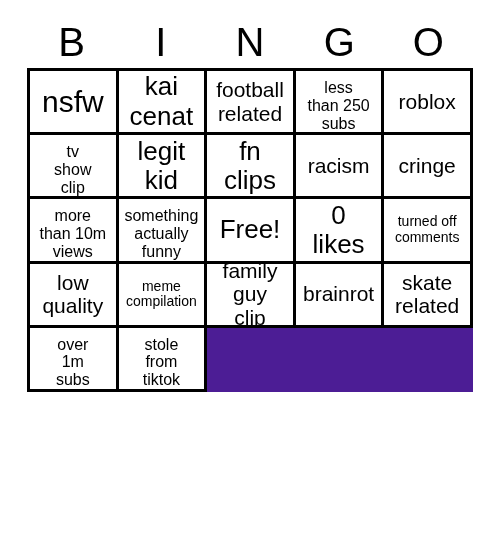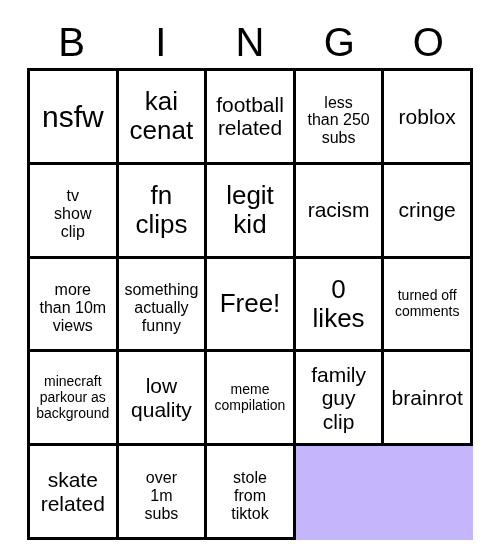--- a/index.html
+++ b/index.html
@@ -43,28 +43,28 @@
     color: #000000;
     user-select: none;
   }
 
   
   #bingo-grid {
     position: absolute;
     left: 27px;
     top: 68px;
     width: 446px;
-    height: 472px;
+    height: 324px;
     box-sizing: border-box;
     display: grid;
     grid-template-columns: repeat(5, 1fr);
     grid-template-rows: repeat(5, 1fr);
     border-top: 3px solid #000000;
     border-left: 3px solid #000000;
-    background: #c4b5fd;
+    background: #4c1d95;
     gap: 0;
   }
 
   .bingo-cell {
     position: relative;
     box-sizing: border-box;
     background: #ffffff;
     border-right: 3px solid #000000;
     border-bottom: 3px solid #000000;
     display: flex;
@@ -123,26 +123,26 @@
       </div>
       <div class="bingo-cell size-md">
         <span class="cell-text">roblox</span>
       </div>
       <div class="bingo-cell size-sm">
         <span class="cell-text">tv
 show
 clip</span>
       </div>
       <div class="bingo-cell size-lg">
+        <span class="cell-text">legit
+kid</span>
+      </div>
+      <div class="bingo-cell size-lg">
         <span class="cell-text">fn
 clips</span>
-      </div>
-      <div class="bingo-cell size-lg">
-        <span class="cell-text">legit
-kid</span>
       </div>
       <div class="bingo-cell size-md">
         <span class="cell-text">racism</span>
       </div>
       <div class="bingo-cell size-md">
         <span class="cell-text">cringe</span>
       </div>
       <div class="bingo-cell size-sm">
         <span class="cell-text">more
 than 10m
@@ -157,25 +157,20 @@
         <span class="cell-text">Free!</span>
       </div>
       <div class="bingo-cell size-lg">
         <span class="cell-text">0
 likes</span>
       </div>
       <div class="bingo-cell size-xs">
         <span class="cell-text">turned off
 comments</span>
       </div>
-      <div class="bingo-cell size-xs">
-        <span class="cell-text">minecraft
-parkour as
-background</span>
-      </div>
       <div class="bingo-cell size-md">
         <span class="cell-text">low
 quality</span>
       </div>
       <div class="bingo-cell size-xs">
         <span class="cell-text">meme
 compilation</span>
       </div>
       <div class="bingo-cell size-md">
         <span class="cell-text">family

